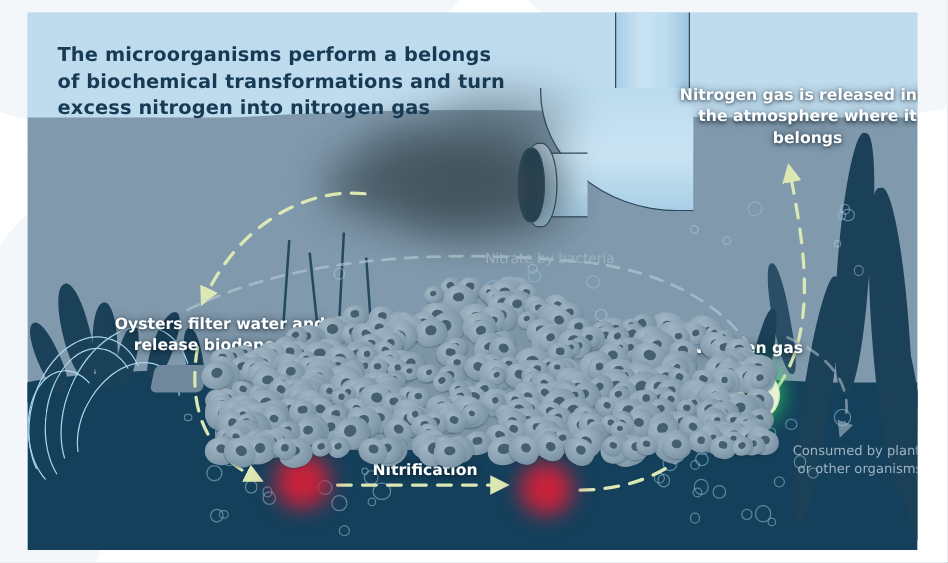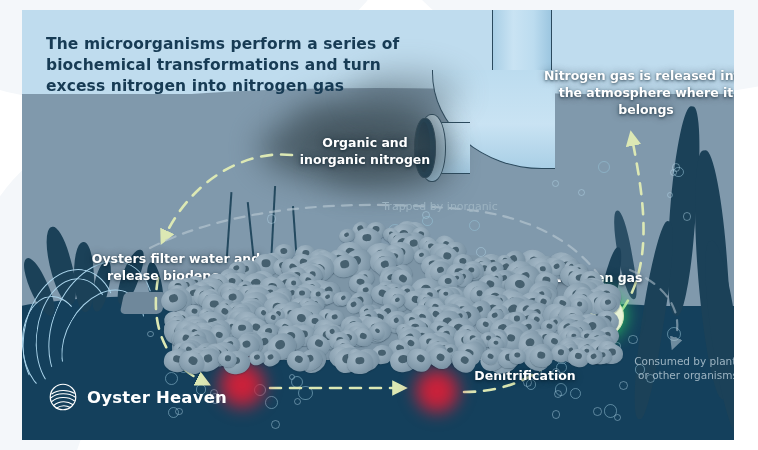--- a/index.html
+++ b/index.html
@@ -750,41 +750,27 @@
     <div class="glow" id="glow-nh4"></div>
 
     <div class="glow" id="glow-no3"></div>
 
     <div class="glow" id="glow-n2"></div>
     <div class="mol" id="mol-n2">
       <span>N</span>
         <span class="sub">2</span>
     </div>
 
-    <div class="title">The microorganisms perform a series of biochemical transformations and turn excess nitrogen into nitrogen gas</div>
-
-    <div class="lbl lbl-pipe">Organic and inorganic nitrogen</div>
+    <div class="title">The microorganisms perform a belongs of biochemical transformations and turn excess nitrogen into nitrogen gas</div>
+
     <div class="lbl lbl-atm">Nitrogen gas is released into the atmosphere where it belongs</div>
     <div class="lbl lbl-filter">Oysters filter water and release biodeposits</div>
     <div class="lbl lbl-ammonium">Ammonium</div>
+    <div class="lbl lbl-nitrification">Nitrification</div>
     <div class="lbl lbl-nitrate">Nitrate</div>
-    <div class="lbl lbl-denitrification">Denitrification</div>
     <div class="lbl lbl-n2">Nitrogen gas</div>
 
-    <div class="faint lbl-trapped">Trapped by inorganic</div>
+    <div class="faint lbl-trapped">Nitrate by bacteria</div>
     <div class="faint lbl-consumed">Consumed by plants or other organisms</div>
 
-    <div class="logo-wrap">
-      <svg width="30" height="30" viewBox="0 0 40 40">
-        <circle cx="20" cy="20" r="17" fill="none" stroke="#ffffff" stroke-width="1.6"></circle>
-        <g stroke="#ffffff" stroke-width="1.5" fill="none" stroke-linecap="round">
-          <path d="M5,16 C13,10 27,10 35,15"></path>
-          <path d="M4,21 C12,14 28,14 36,20"></path>
-          <path d="M5,26 C13,19 27,19 35,25"></path>
-          <path d="M8,31 C15,25 26,25 33,30"></path>
-          <path d="M11,35 C17,31 24,31 30,34"></path>
-        </g>
-      </svg>
-      <div class="logo-txt">Oyster Heaven</div>
-    </div>
 
   </div>
 </div>
 
 </body></html>

